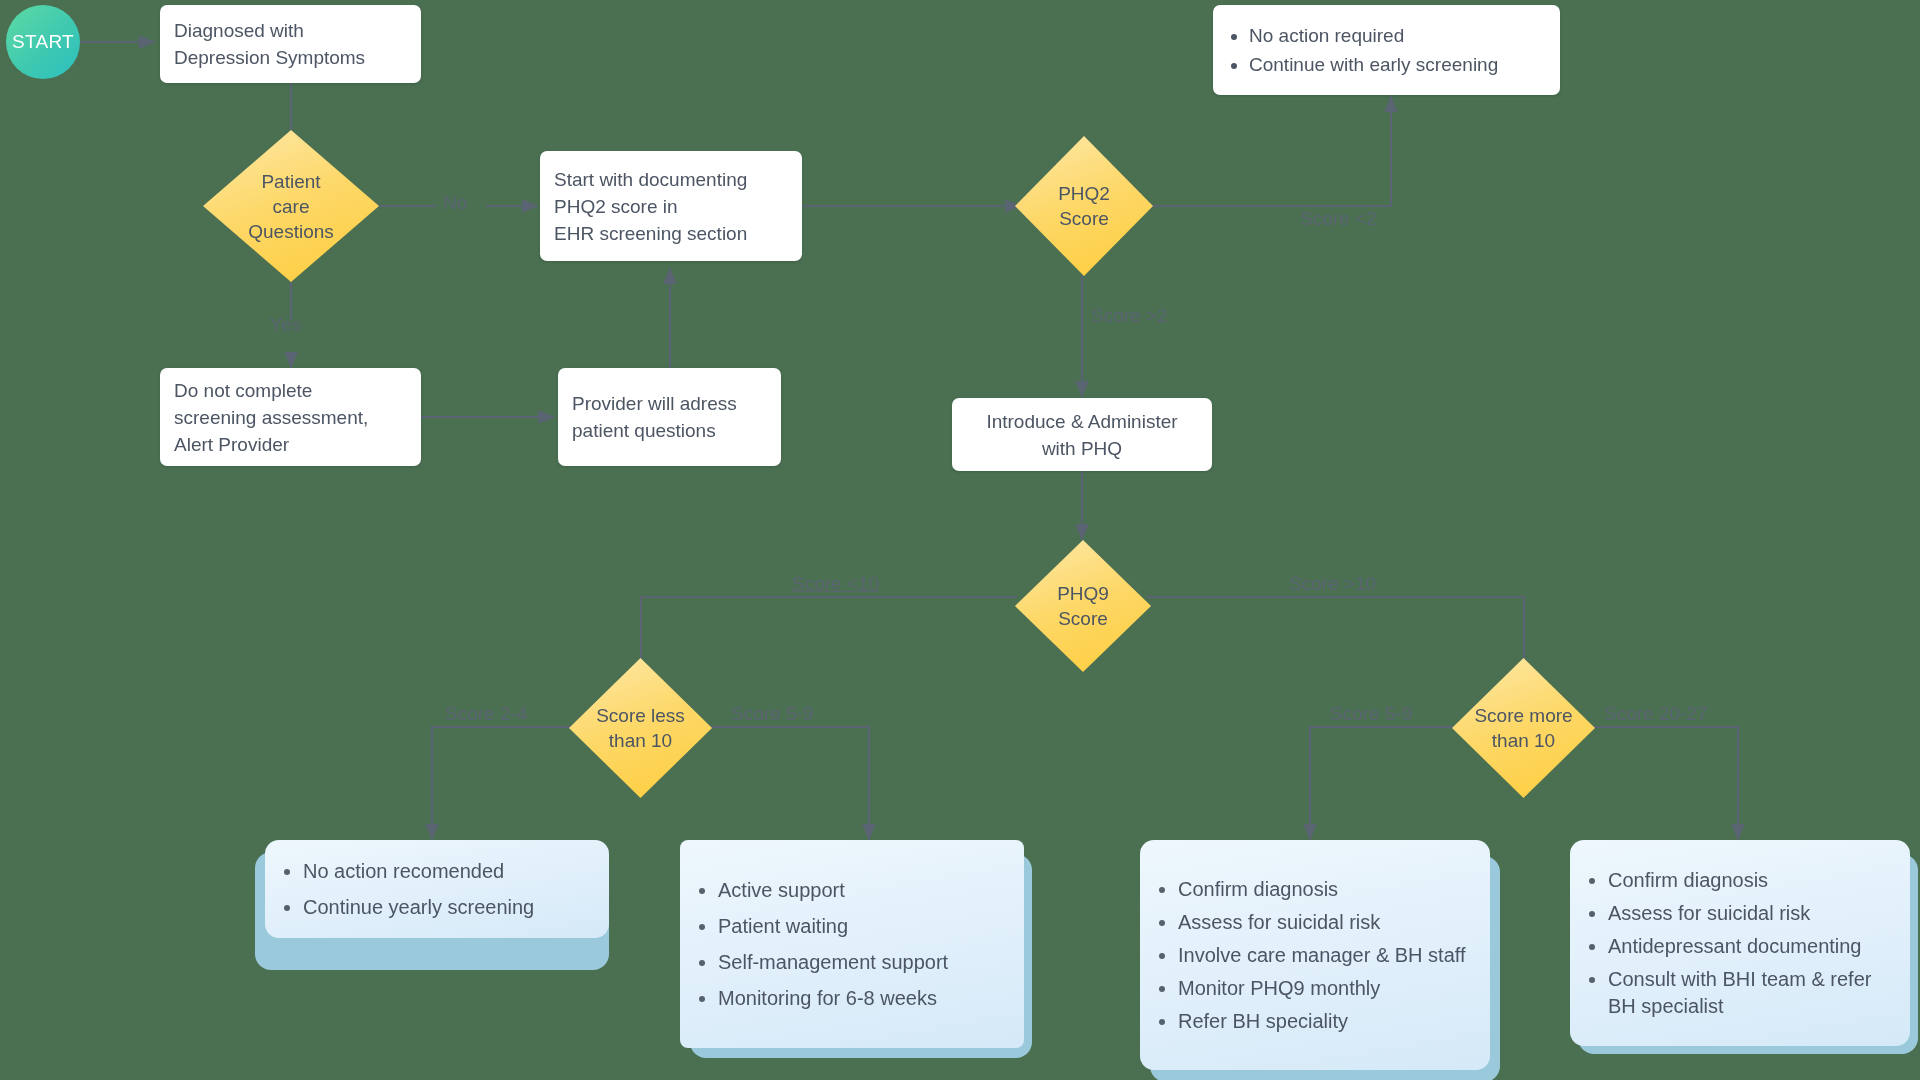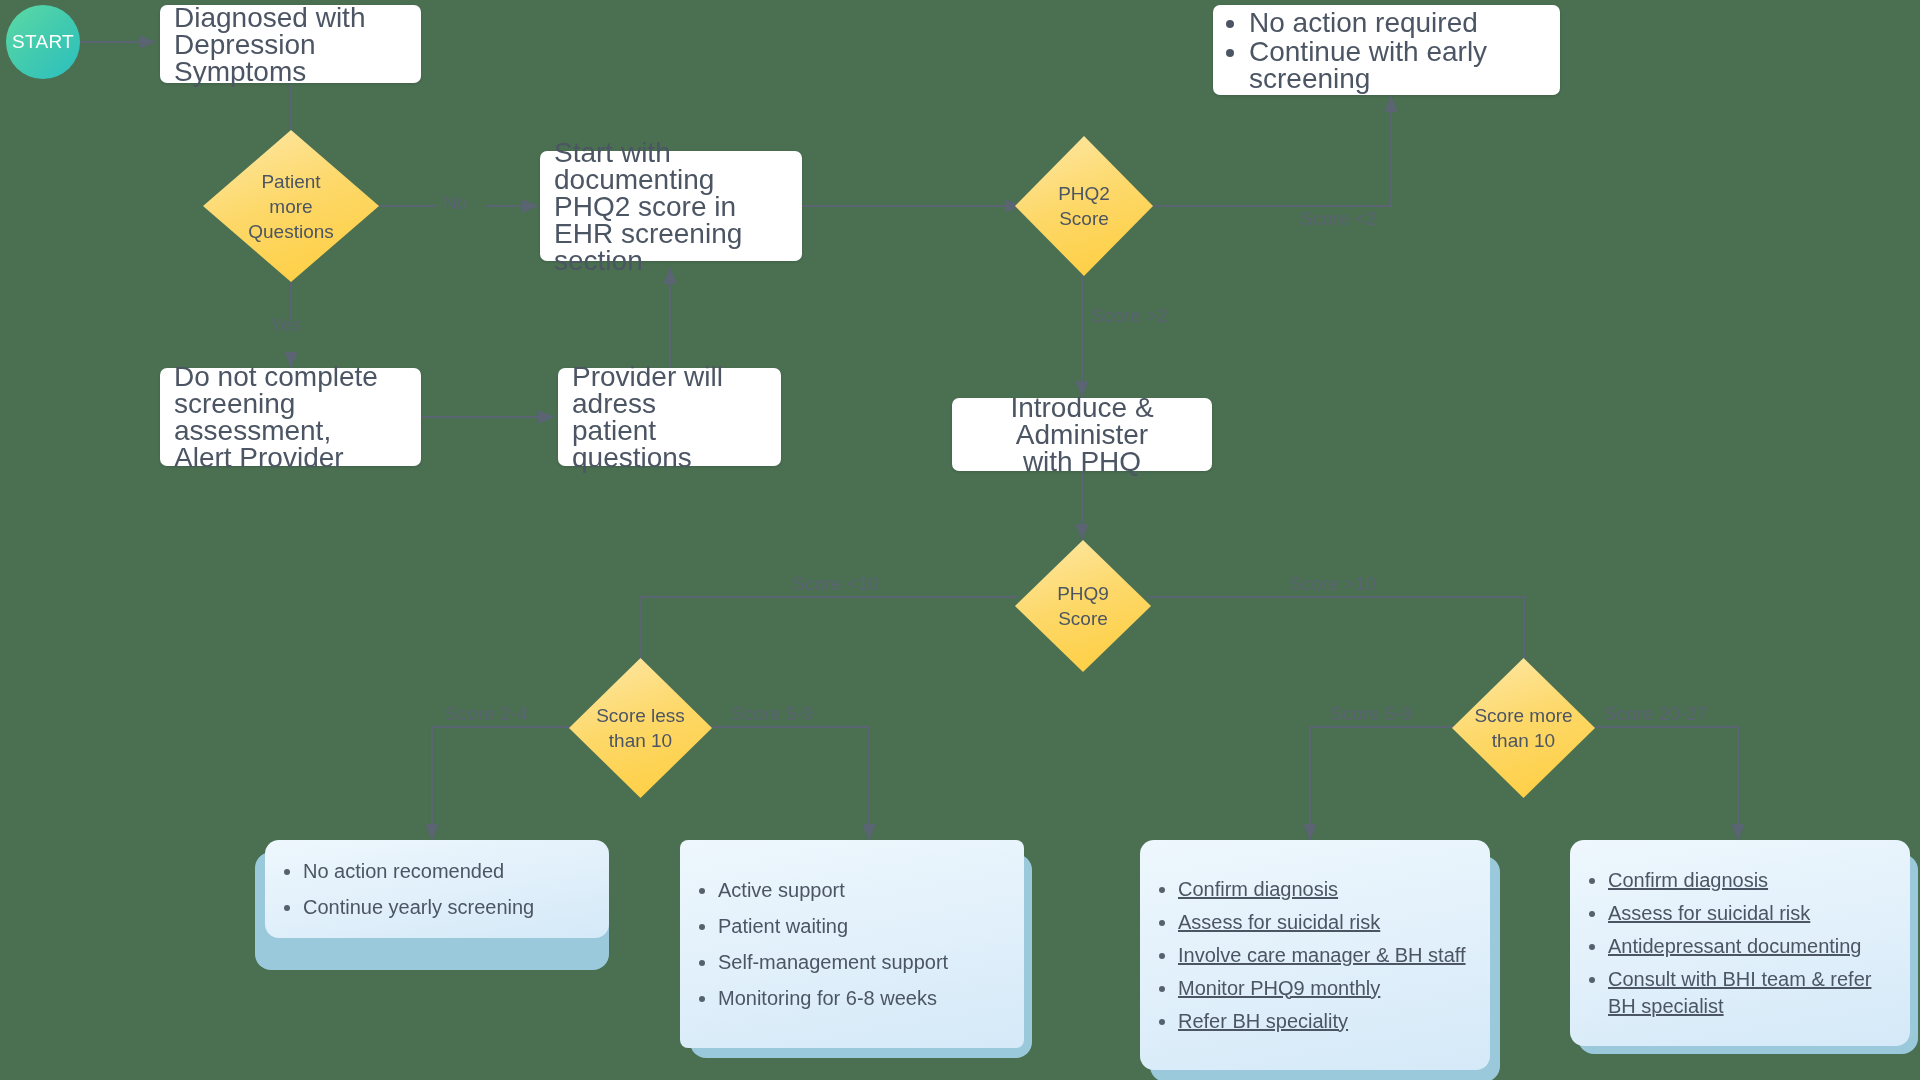--- a/index.html
+++ b/index.html
@@ -42,21 +42,21 @@
     justify-content: center;
     color: #ffffff;
     font-size: 19px;
     letter-spacing: .3px;
   }
   
   .wbox {
     background: #ffffff;
     border-radius: 7px;
     color: #4c5563;
-    font-size: 28px;
+    font-size: 19px;
     line-height: 27px;
     padding: 12px 14px;
     box-shadow: 0 1px 3px rgba(0,0,0,.13);
     display: flex;
     flex-direction: column;
     justify-content: center;
   }
   .wbox.center { align-items: center; text-align: center; }
   .wbox ul {
     margin: 0;
@@ -97,21 +97,21 @@
     opacity: .85;
   }
   .bcard ul {
     margin: 0;
     padding-left: 24px;
     list-style: disc;
     width: 100%;
   }
   .bcard li { margin: 9px 0; }
   .bcard li::marker { color: #56616e; }
-  .bcard.tight li { margin: 6px 0; text-decoration: underline; }
+  .bcard.tight li { margin: 6px 0; }
   
   .elabel {
     position: absolute;
     color: #5a6472;
     font-size: 19px;
     white-space: nowrap;
   }
 </style>
 </head>
 <body>
@@ -159,39 +159,39 @@
       <path d="M1456,727 L1310,727 L1310,840" marker-end="url(#arr)"></path>
 
       <path d="M1592,727 L1738,727 L1738,840" marker-end="url(#arr)"></path>
     </g>
   </svg>
 
   <div class="elabel" style="left:443px; top:192px;">No</div>
   <div class="elabel" style="left:270px; top:314px;">Yes</div>
   <div class="elabel" style="left:1300px; top:208px;">Score &lt;2</div>
   <div class="elabel" style="left:1091px; top:305px;">Score &gt;2</div>
-  <div class="elabel" style="left:792px; top:573px;">Score &lt;10</div>
+  <div class="elabel" style="left:792px; top:573px;text-decoration:underline;">Score &lt;10</div>
   <div class="elabel" style="left:1289px; top:573px;">Score &gt;10</div>
   <div class="elabel" style="left:445px; top:703px;">Score 2-4</div>
   <div class="elabel" style="left:731px; top:703px;">Score 5-9</div>
   <div class="elabel" style="left:1330px; top:703px;">Score 5-9</div>
   <div class="elabel" style="left:1604px; top:703px;">Score 20-27</div>
 
   <div class="node start-circle" style="left:6px; top:5px;">
     <span>START</span>
   </div>
 
   <div class="node wbox" style="left:160px; top:5px; width:261px; height:78px;">
     <div style="white-space:pre-line">Diagnosed with
 Depression Symptoms</div>
   </div>
 
   <div class="node diamond" style="left:203px; top:130px; width:176px; height:152px;">
     <span style="white-space:pre-line">Patient
-more
+care
 Questions</span>
   </div>
 
   <div class="node wbox" style="left:558px; top:368px; width:223px; height:98px;">
     <div style="white-space:pre-line">Provider will adress
 patient questions</div>
   </div>
 
   <div class="node wbox" style="left:160px; top:368px; width:261px; height:98px;">
     <div style="white-space:pre-line">Do not complete

